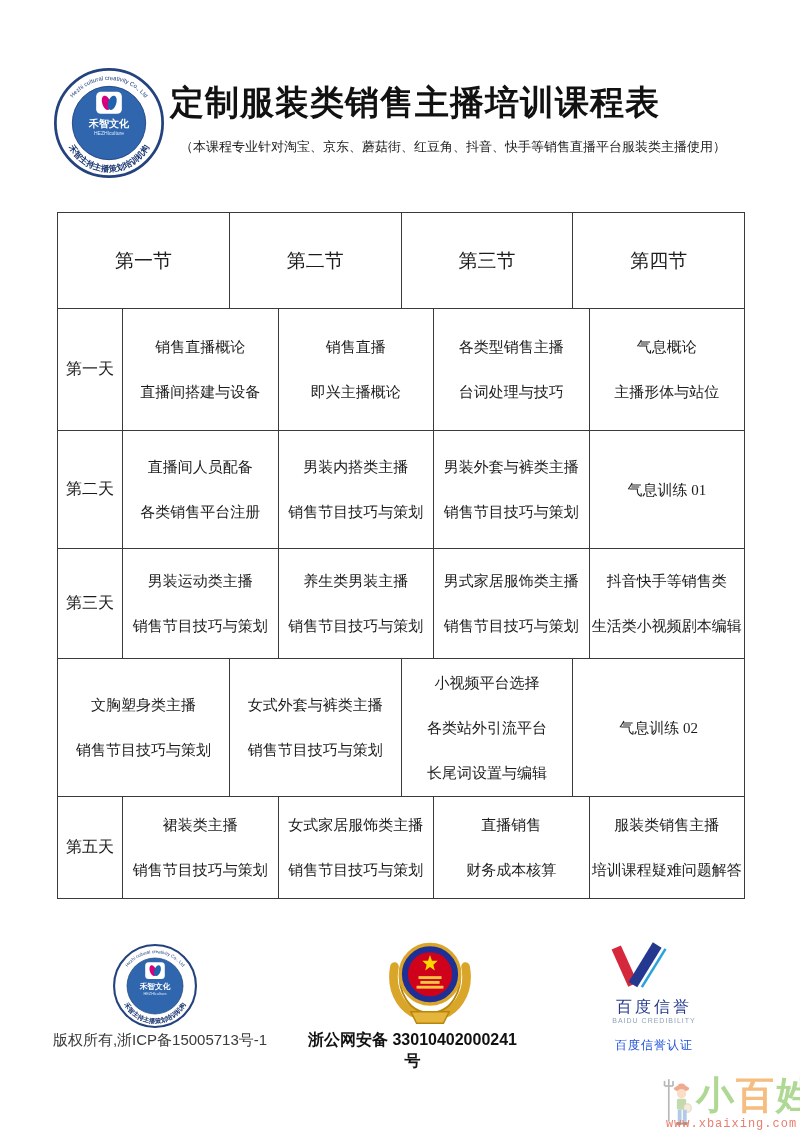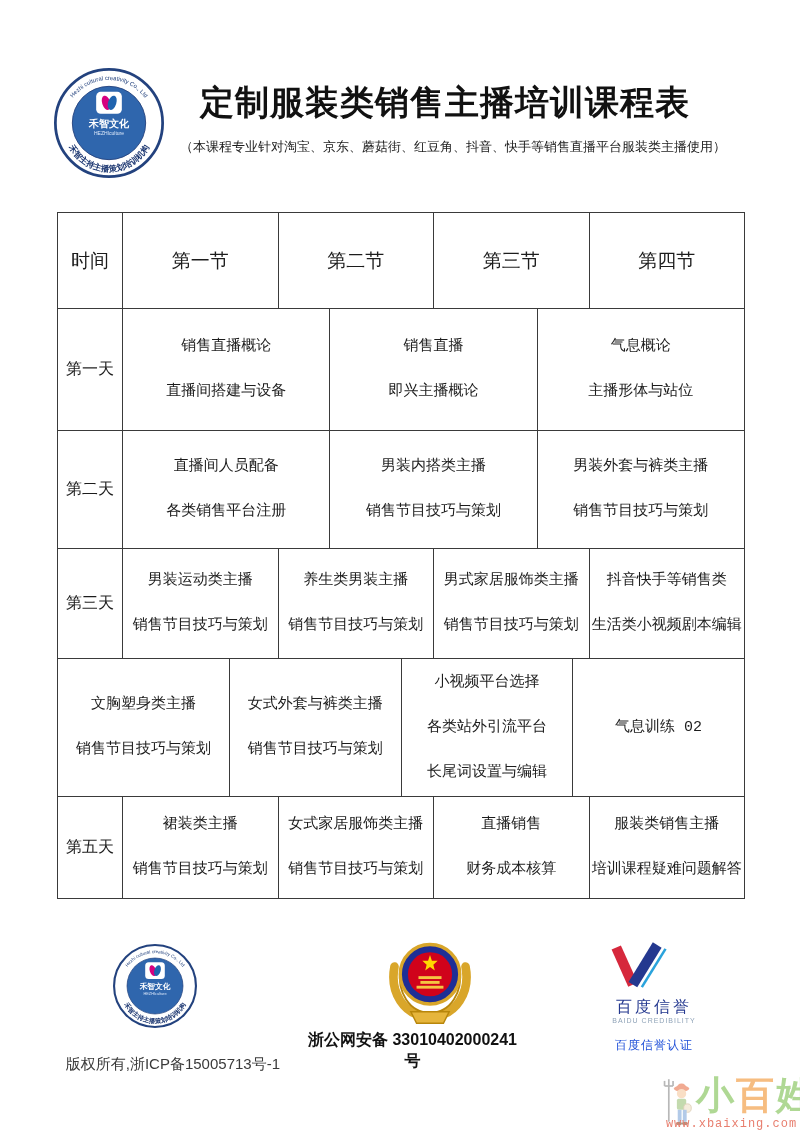--- a/index.html
+++ b/index.html
@@ -1,21 +1,21 @@
 <!DOCTYPE html>
 <html><head>
 <meta charset="utf-8">
 <style>
   * { margin:0; padding:0; box-sizing:border-box; }
   body { background:#ffffff; font-family:"Liberation Serif", serif; }
   .page { position:relative; width:800px; height:1142px; background:#ffffff; overflow:hidden; }
 
   
   .logo-badge-header { position:absolute; left:54px; top:68px; }
-  .page-title { position:absolute; left:170px; top:80px; width:550px; text-align:center;
+  .page-title { position:absolute; left:170px; top:80px; width:550px; text-align:left;
                 font-size:34px; font-weight:700; color:#111; letter-spacing:1px;
                 font-family:"Liberation Serif", serif; }
   .page-subtitle { position:absolute; left:80px; top:138px; width:710px; text-align:center;
                    font-size:13px; color:#1c1c1c;padding-left:36px; }
 
   
   .course-table { position:absolute; left:57px; top:212px; width:688px;
                   border-top:1px solid #3a3a3a; border-left:1px solid #3a3a3a;
                   color:#1c1c1c; }
   .tr { display:flex; }
@@ -25,25 +25,25 @@
   .col-time { width:65px; }
   .col-sess { flex:1; }
   .hrow { height:96px; }
   .r1 { height:122px; }
   .r2 { height:118px; }
   .r3 { height:110px; }
   .r4 { height:138px; }
   .r5 { height:102px; }
   .th { font-size:19px; }
   .day { font-size:16px;text-align:center; }
-  .line { font-size:15px; line-height:20px;font-family:Liberation Mono, monospace; }
+  .line { font-size:15px; line-height:20px; }
 
   
   .logo-badge-footer { position:absolute; left:113px; top:944px; }
-  .copyright-text { position:absolute; left:40px; top:1055px; width:240px; text-align:right;
+  .copyright-text { position:absolute; left:40px; top:1031px; width:240px; text-align:center;
                     font-family:"Liberation Sans", sans-serif; font-size:15px; color:#3a3a3a; }
   .police-badge { position:absolute; left:382px; top:932px; }
   .police-text { position:absolute; left:300px; top:1030px; width:225px; text-align:center;
                  font-family:"Liberation Sans", sans-serif; font-weight:700; font-size:16px; color:#111; }
   .baidu-logo { position:absolute; left:606px; top:942px; }
   .baidu-name-cn { position:absolute; left:574px; top:997px; width:160px; text-align:center;
                    font-family:"Liberation Sans", sans-serif; font-size:16px; letter-spacing:3px;
                    color:#24388f; }
   .baidu-name-en { position:absolute; left:574px; top:1017px; width:160px; text-align:center;
                    font-family:"Liberation Sans", sans-serif; font-size:7px; letter-spacing:1px;
@@ -89,56 +89,62 @@
       <text x="60" y="73" text-anchor="middle" font-family="Liberation Sans, sans-serif" font-size="5.5" fill="#dce8fa">HEZHIculture</text>
     </svg>
   </div>
 
   <div class="page-title">定制服装类销售主播培训课程表</div>
   <div class="page-subtitle">（本课程专业针对淘宝、京东、蘑菇街、红豆角、抖音、快手等销售直播平台服装类主播使用）</div>
 
   <div class="course-table">
 
     <div class="tr hrow">
-      <div class="td col-time th">时间</div>
       <div class="td col-sess th">第一节</div>
       <div class="td col-sess th">第二节</div>
       <div class="td col-sess th">第三节</div>
       <div class="td col-sess th">第四节</div>
     </div>
 
     <div class="tr r1">
       <div class="td col-time day">第一天</div>
       <div class="td col-sess">
         <div class="line">销售直播概论</div>
         <div class="line">直播间搭建与设备</div>
       </div>
       <div class="td col-sess">
         <div class="line">销售直播</div>
         <div class="line">即兴主播概论</div>
       </div>
       <div class="td col-sess">
+        <div class="line">各类型销售主播</div>
+        <div class="line">台词处理与技巧</div>
+      </div>
+      <div class="td col-sess">
         <div class="line">气息概论</div>
         <div class="line">主播形体与站位</div>
       </div>
     </div>
 
     <div class="tr r2">
       <div class="td col-time day">第二天</div>
       <div class="td col-sess">
         <div class="line">直播间人员配备</div>
         <div class="line">各类销售平台注册</div>
       </div>
       <div class="td col-sess">
         <div class="line">男装内搭类主播</div>
         <div class="line">销售节目技巧与策划</div>
       </div>
       <div class="td col-sess">
         <div class="line">男装外套与裤类主播</div>
         <div class="line">销售节目技巧与策划</div>
+      </div>
+      <div class="td col-sess">
+        <div class="line">气息训练 01</div>
       </div>
     </div>
 
     <div class="tr r3">
       <div class="td col-time day">第三天</div>
       <div class="td col-sess">
         <div class="line">男装运动类主播</div>
         <div class="line">销售节目技巧与策划</div>
       </div>
       <div class="td col-sess">

